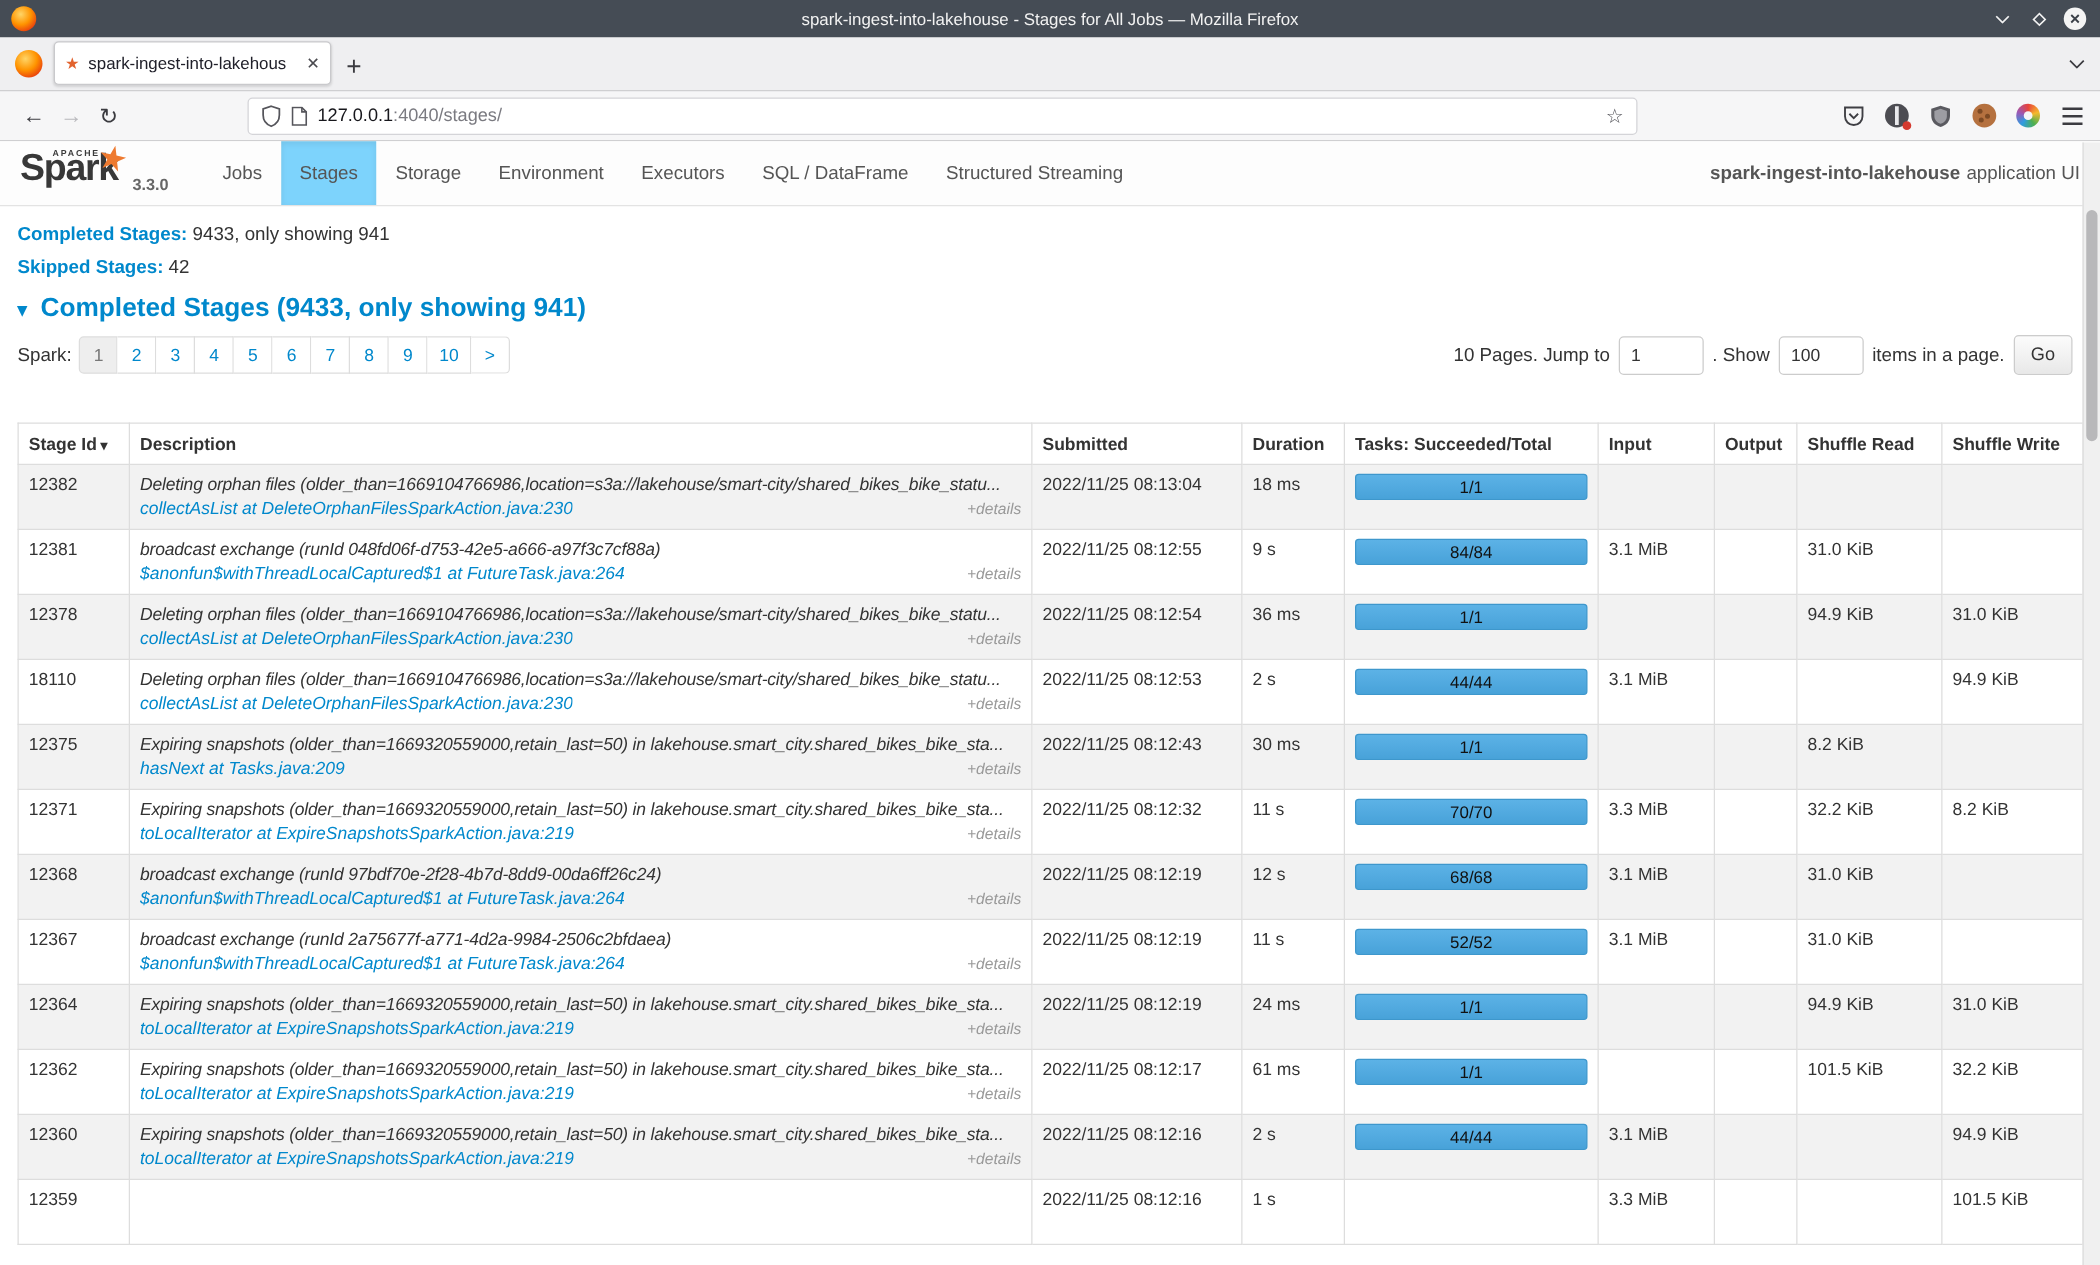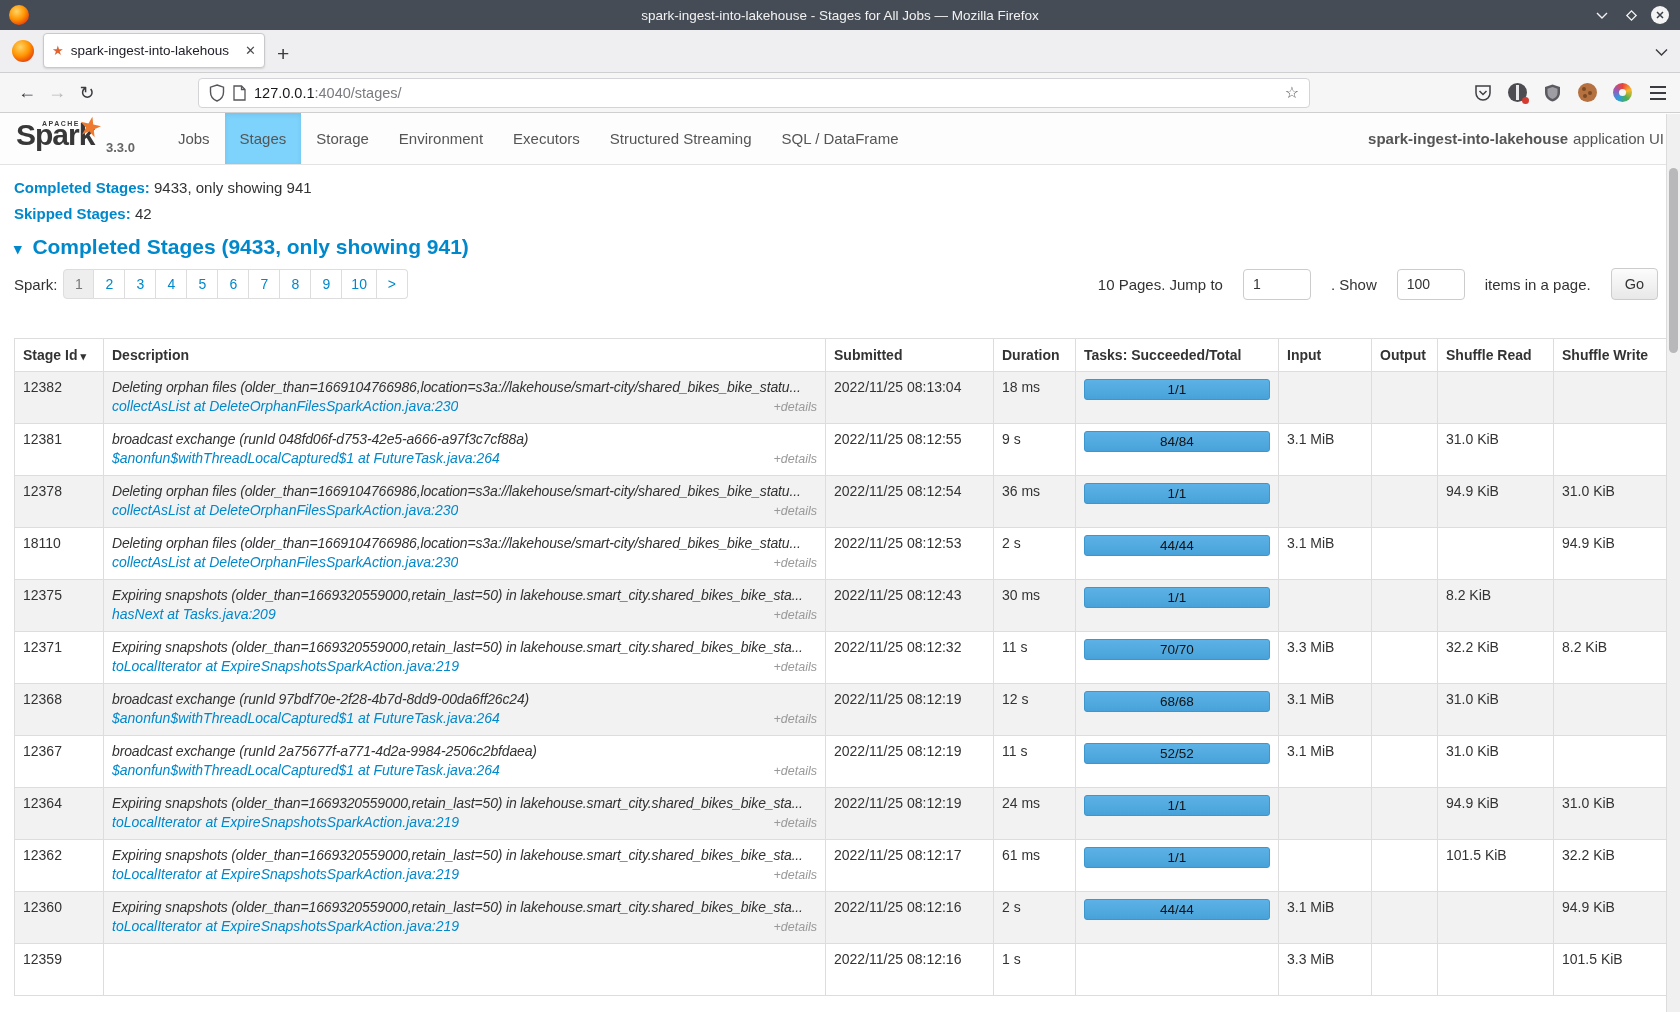--- a/index.html
+++ b/index.html
@@ -96,21 +96,21 @@
 
   .pagination-row { margin-top:9px; display:flex; align-items:center; padding-right:22px; }
   .page-label { font-size:15px; color:#333; margin-right:6px; }
   .pag-group { display:flex; }
   .pg { display:block; min-width:31px; text-align:center; padding:6px 9px; font-size:14px;
         color:#0088cc; background:#fff; border:1px solid #ddd; border-left:none;
         text-decoration:none; cursor:pointer; }
   .pg:first-child { border-left:1px solid #ddd; border-radius:4px 0 0 4px; }
   .pg:last-child { border-radius:0 4px 4px 0; }
   .pg.active { background:#eee; color:#777; }
-  .pag-right { margin-left:auto; display:flex; align-items:center; gap:20px; font-size:15px; color:#333; }
+  .pag-right { margin-left:auto; display:flex; align-items:center; gap:7px; font-size:15px; color:#333; }
   .pag-input { width:68px; height:31px; border:1px solid #ccc; border-radius:4px;
                padding:4px 9px; font-size:14px; color:#333; font-family:inherit; }
   .go-btn { height:32px; padding:0 13px; font-size:14.5px; color:#333; border:1px solid #ccc;
             border-radius:4px; background:linear-gradient(#fcfcfc,#e8e8e8); cursor:pointer;
             font-family:inherit; }
 
   table.stages { border-collapse:collapse; margin-top:38px; table-layout:fixed; width:1652px; }
   table.stages th, table.stages td { border:1px solid #ddd; font-size:14px; color:#333;
         text-align:left; vertical-align:top; }
   table.stages th { padding:8px; font-weight:bold; height:16px; white-space:nowrap; overflow:hidden; }
@@ -227,22 +227,22 @@
       <span class="star">★</span>
     </div>
     <span class="spark-version">3.3.0</span>
   </div>
   <div class="spark-nav" id="spark-nav-items">
       <a class="nav-item">Jobs</a>
       <a class="nav-item active">Stages</a>
       <a class="nav-item">Storage</a>
       <a class="nav-item">Environment</a>
       <a class="nav-item">Executors</a>
+      <a class="nav-item">SQL / DataFrame</a>
       <a class="nav-item">Structured Streaming</a>
-      <a class="nav-item">SQL / DataFrame</a>
     </div>
   <div class="app-ui">
     <b>spark-ingest-into-lakehouse</b>
       <span>application UI</span>
   </div>
 </div>
 
 <div class="page">
   <div class="info-line">
     <span class="blue-label">Completed Stages:</span>

